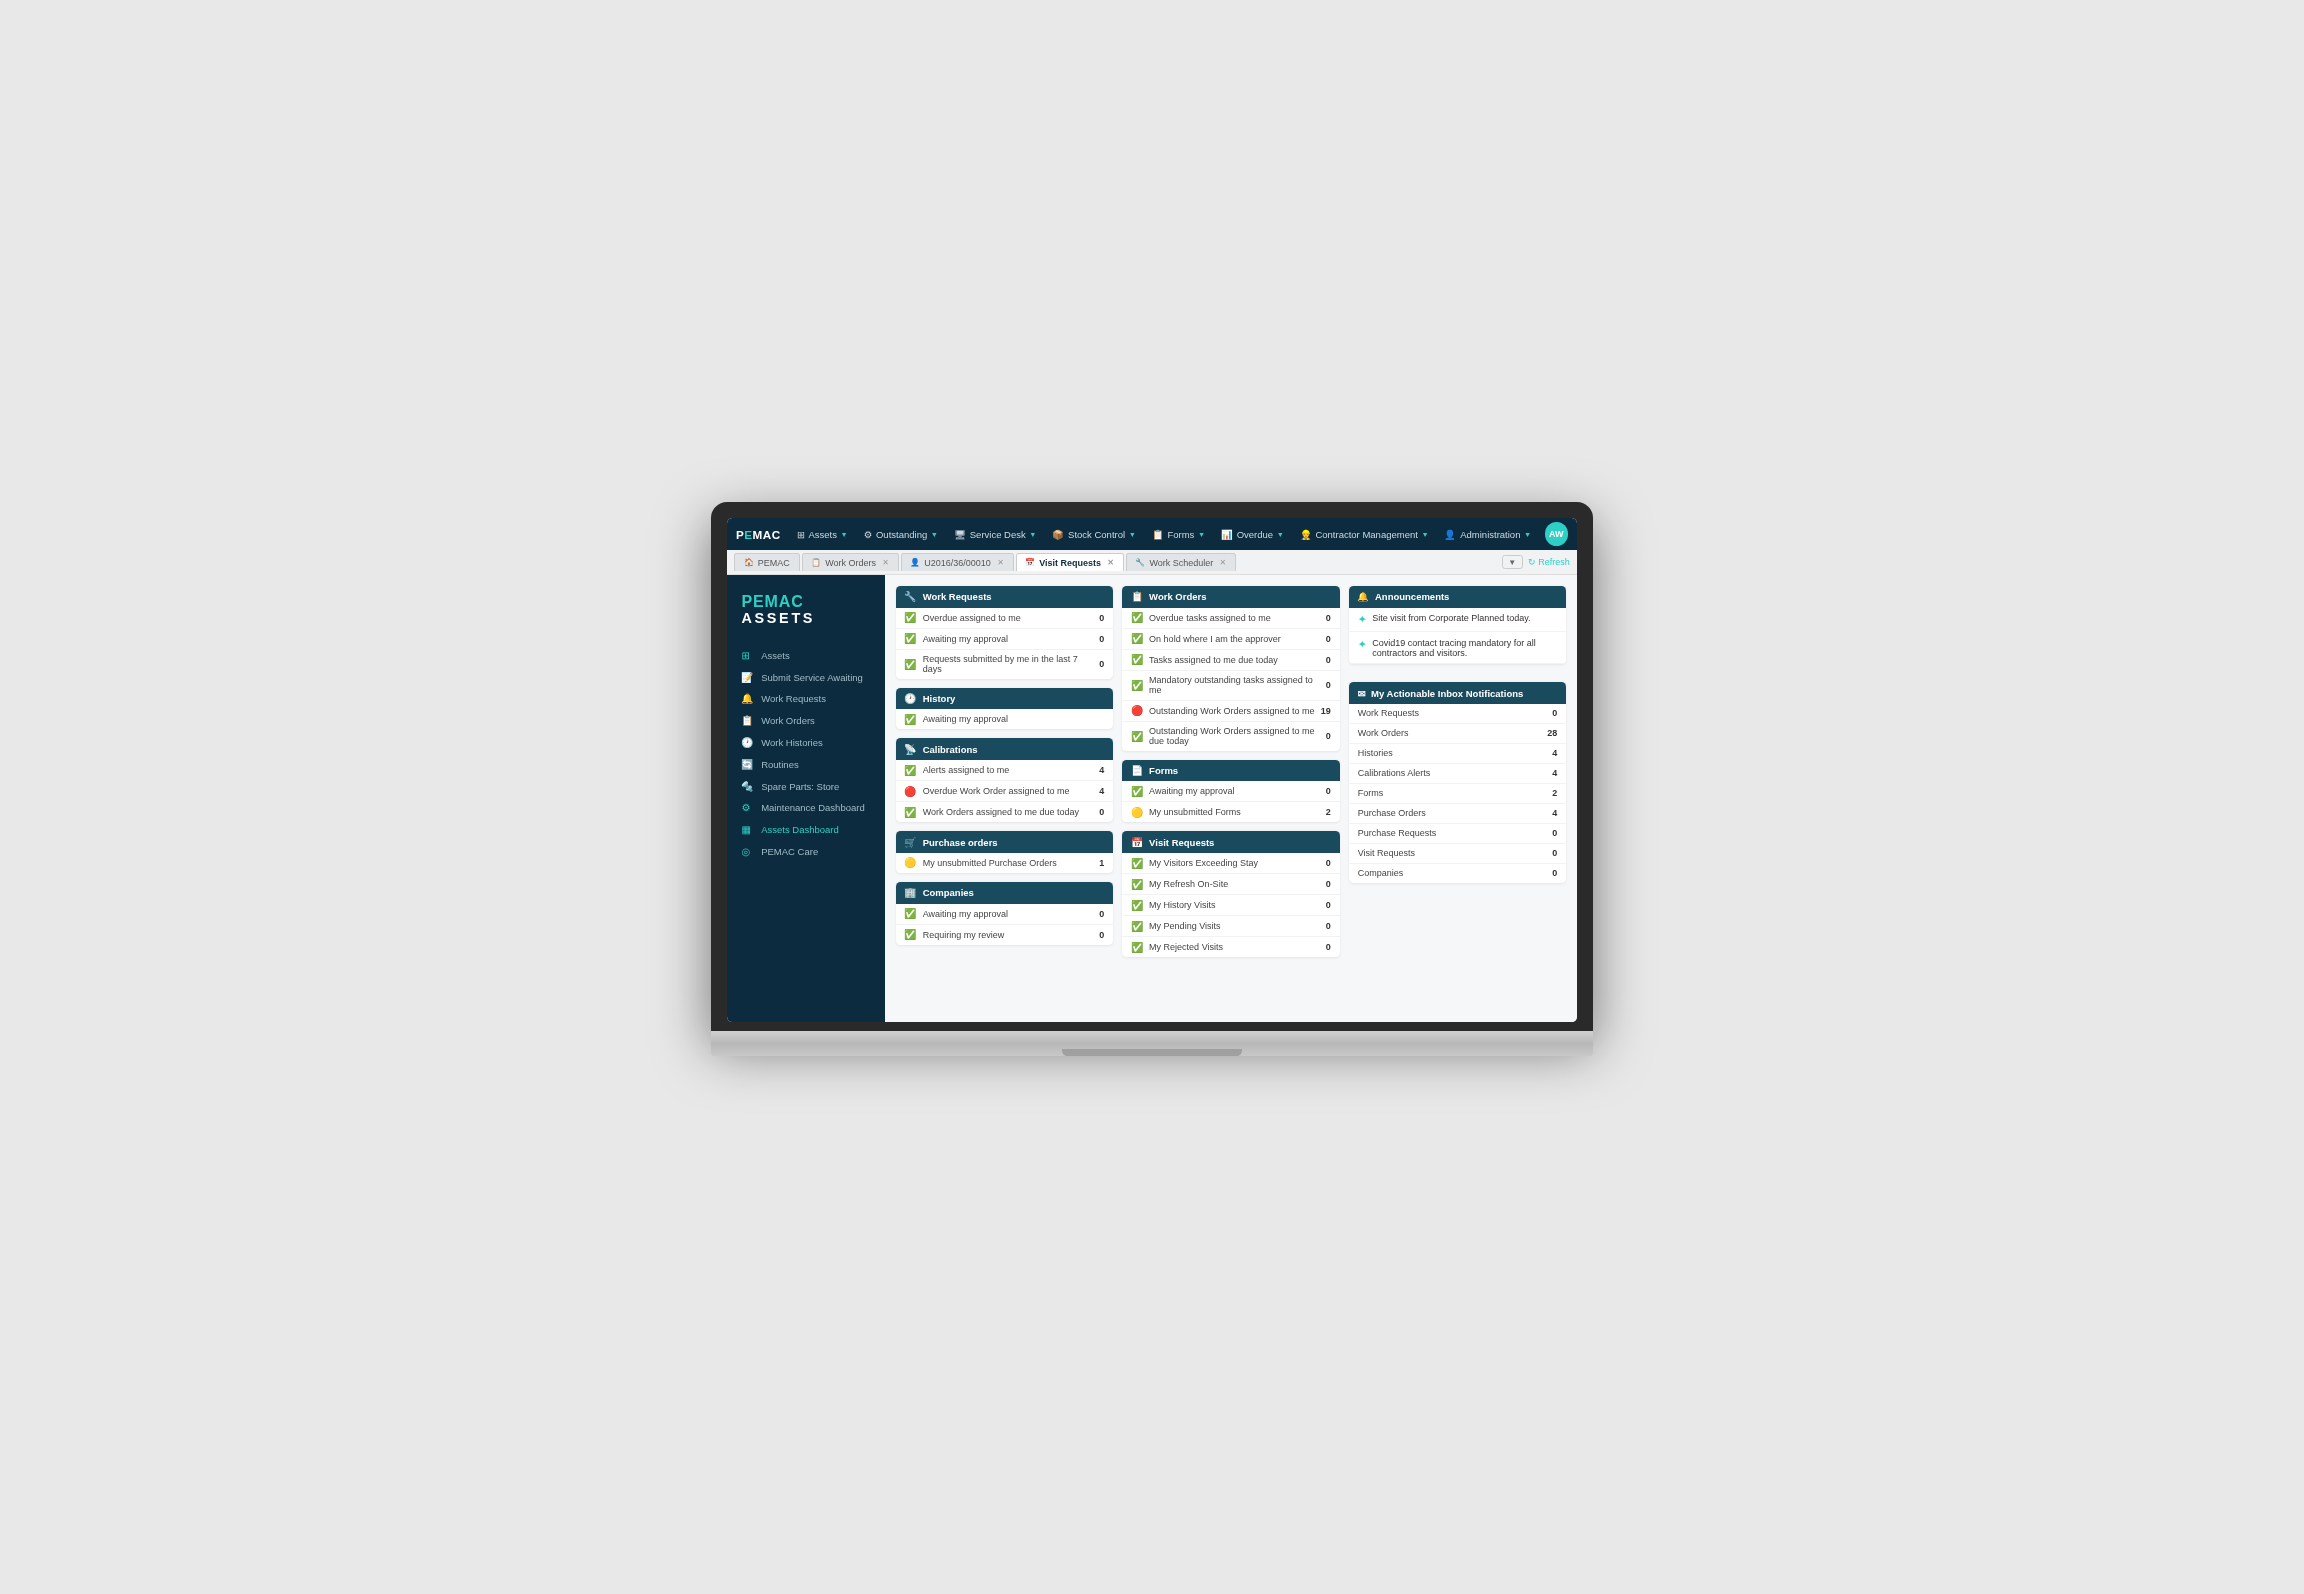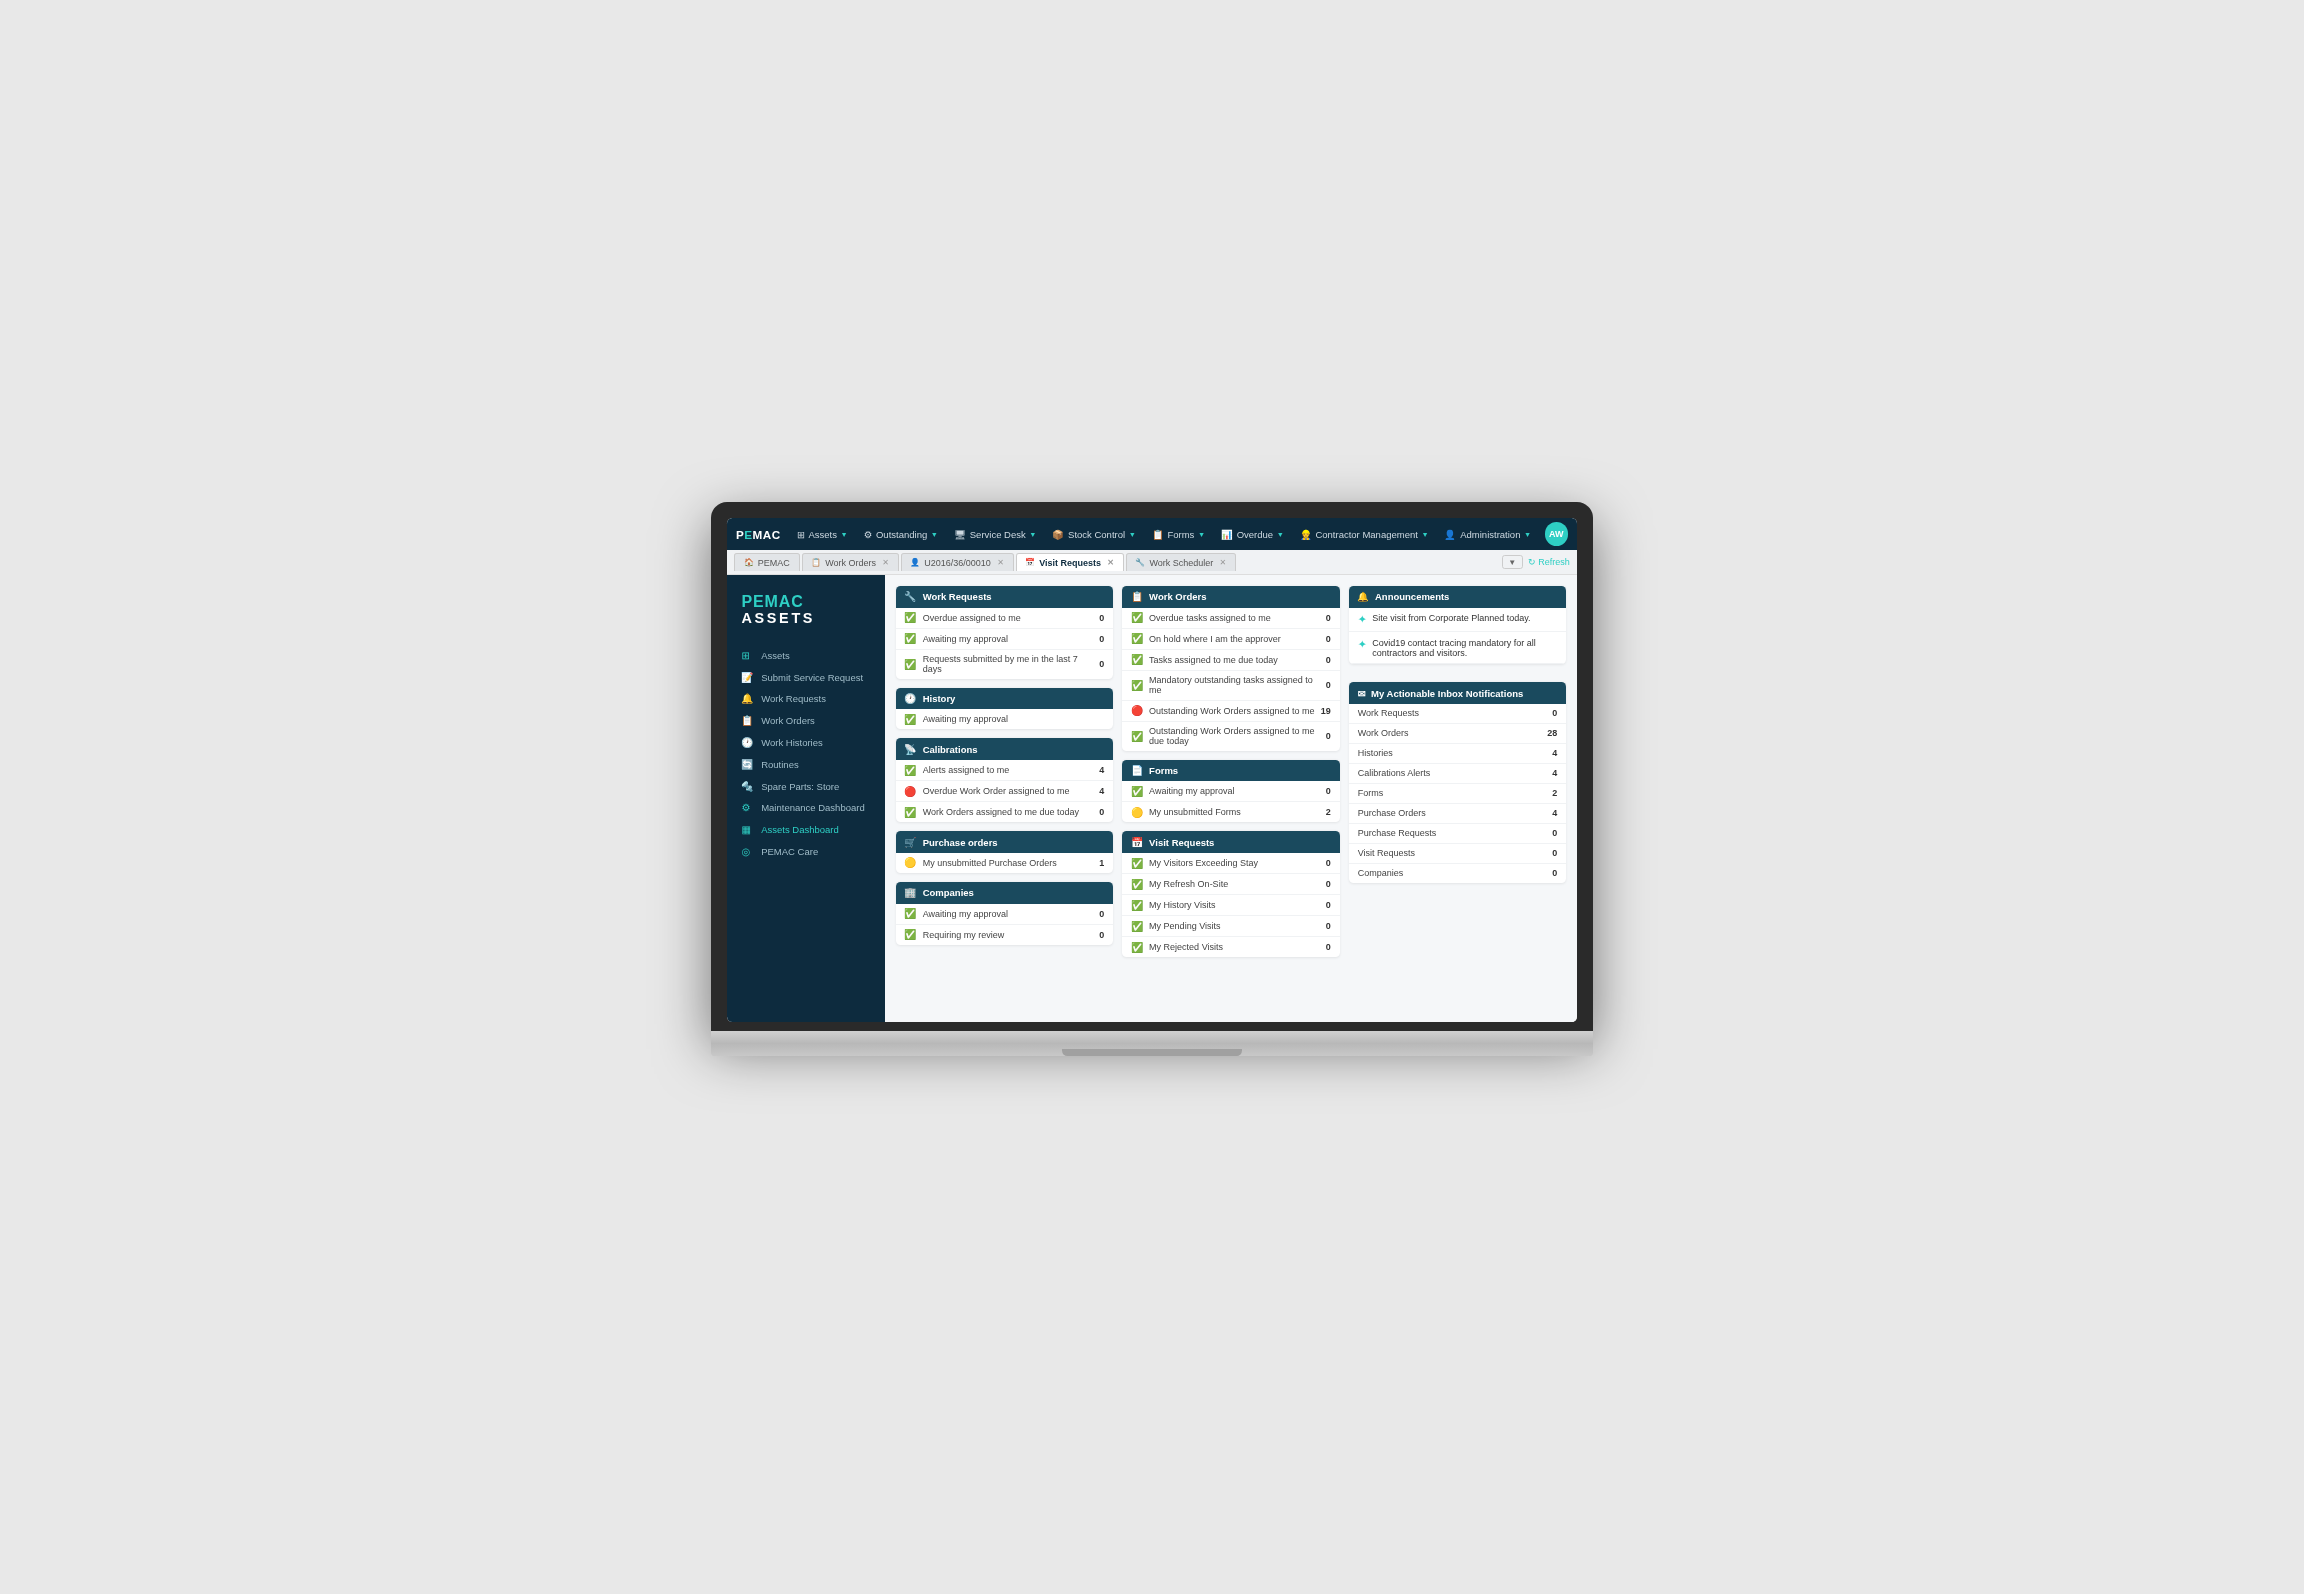--- a/index.html
+++ b/index.html
@@ -432,21 +432,21 @@
               <span>P<span style="color:#2ecfc4">E</span>MAC</span>
               <span class="assets-text">ASSETS</span>
             </div>
 
             <div class="sidebar-item">
               <span class="si-icon">⊞</span>
               <span>Assets</span>
             </div>
             <div class="sidebar-item">
               <span class="si-icon">📝</span>
-              <span>Submit Service Request</span>
+              <span>Submit Service Awaiting</span>
             </div>
             <div class="sidebar-item">
               <span class="si-icon">🔔</span>
               <span>Work Requests</span>
             </div>
             <div class="sidebar-item">
               <span class="si-icon">📋</span>
               <span>Work Orders</span>
             </div>
             <div class="sidebar-item">

